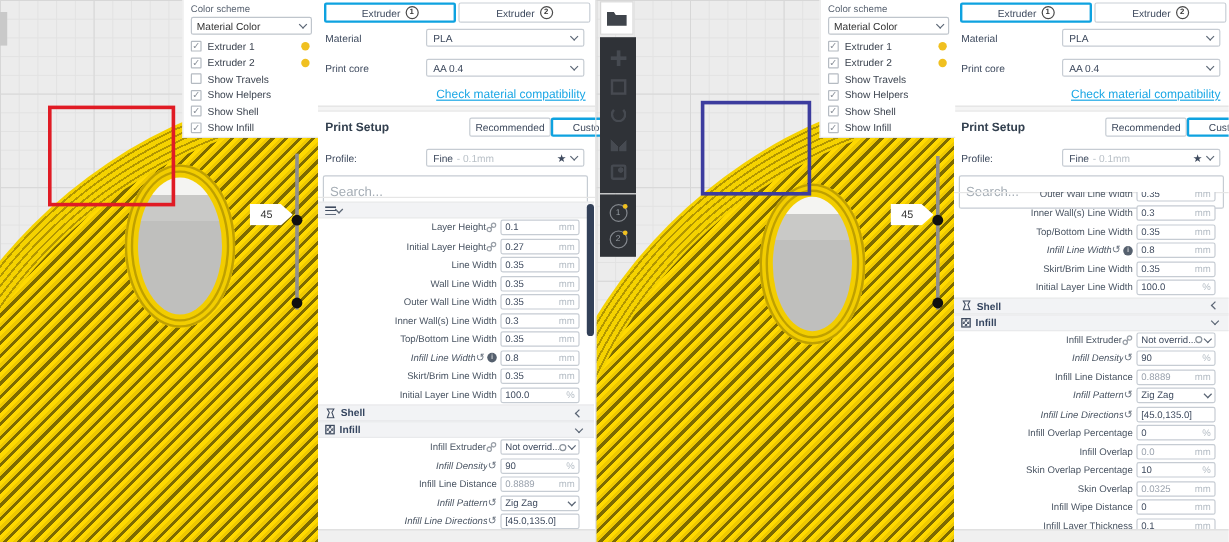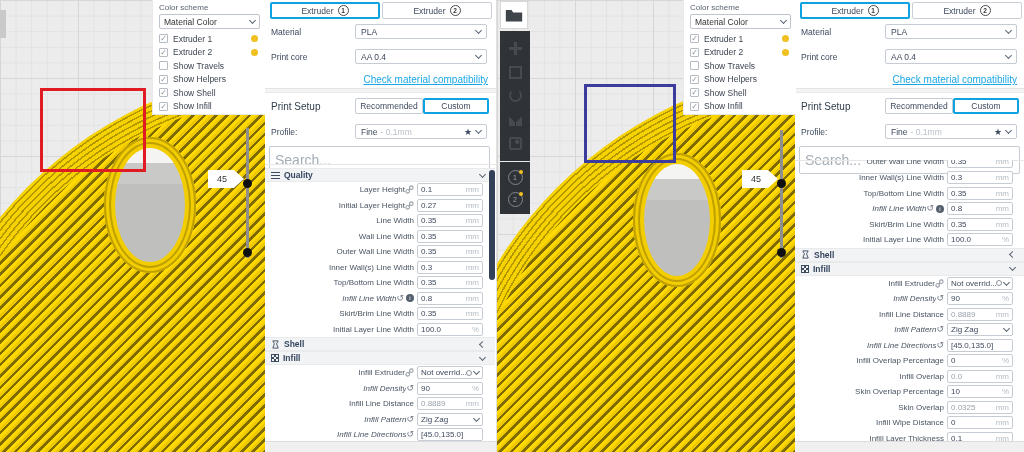--- a/index.html
+++ b/index.html
@@ -52,28 +52,28 @@
   .tab.active{border:2px solid #0ea2e0;}
   .num-circle{position:relative;width:11px;height:11px;border:1px solid #4a4a4a;border-radius:50%;
     font-size:6.5px;font-weight:bold;color:#333;display:flex;align-items:center;justify-content:center;background:#fff;}
   .num-dot{position:absolute;right:-2px;top:-2px;width:5px;height:5px;border-radius:50%;z-index:-1;}
   .frow-label{position:absolute;left:6px;font-size:8.5px;color:#3e4a5e;}
   .dd{position:absolute;left:90px;width:132px;height:15px;border:1px solid #c6ccd3;border-radius:2px;
     background:#fff;display:flex;align-items:center;padding:0 5px;font-size:8.5px;color:#3e4a5e;}
   .dd .grow{flex:1;}
   .link{position:absolute;right:8px;top:74px;font-size:10px;color:#1ba7e5;text-decoration:underline;cursor:pointer;}
   .sep{position:absolute;left:0;right:0;top:88px;height:5px;background:#f4f4f4;border-top:1px solid #e3e3e3;border-bottom:1px solid #e8e8e8;}
-  .ps-title{position:absolute;left:6px;top:101px;font-size:10px;font-weight:normal;color:#33404f;}
+  .ps-title{position:absolute;left:6px;top:101px;font-size:10px;font-weight:bold;color:#33404f;}
   .btn{position:absolute;top:98px;height:16px;background:#fff;border:1px solid #c6ccd3;border-radius:2px;
-    font-size:8.5px;color:#3e4a5e;display:flex;align-items:center;justify-content:center;}
+    font-size:8.5px;color:#3e4a5e;display:flex;align-items:center;justify-content:center;margin-left:36px;}
   .btn.active{border:2px solid #0ea2e0;}
   .profile-suffix{color:#b9c0c7;margin-left:3px;}
   .star{font-size:9px;color:#3e4a5e;margin-right:4px;}
   .search{position:absolute;left:4px;top:146px;width:221px;height:28px;border:1px solid #c6ccd3;border-radius:2px;
-    font-size:14px;color:#3e4a5e;padding:0 5px;outline:none;font-family:"Liberation Sans",sans-serif;}
+    font-size:11px;color:#3e4a5e;padding:0 5px;outline:none;font-family:"Liberation Sans",sans-serif;}
   .search::placeholder{color:#a5adb5;}
   .list-sep{position:absolute;left:0;right:0;top:164px;height:1px;background:#e6e6e6;}
 
   
   .rows{position:absolute;left:0;width:230px;}
   .srow{height:15.5px;overflow:hidden;}
   .srow.partial{height:10px;}
   .srow.partial .srow-in{margin-top:-6px;}
   .srow-in{display:flex;align-items:center;height:15.5px;padding-right:12px;}
   .srow-label{flex:1;font-size:8px;color:#4a5563;white-space:nowrap;overflow:hidden;text-align:right;}
@@ -214,21 +214,20 @@
       <span>Fine</span>
       <span class="profile-suffix grow">- 0.1mm</span>
       <span class="star">★</span>
       <span class="chev down"></span>
     </div>
     <input class="search" placeholder="Search..." style="">
     <div class="list-sep"></div>
     <div class="rows" style="top:168px;">
         <div class="shead">
           <span class="sec-ic quality"></span>
-          <span class="slabel">Quality</span>
           <span class="chev down"></span>
         </div>
         <div class="srow">
           <div class="srow-in" style="padding-left:2px">
             <span class="srow-label">Layer Height</span>
             <span class="row-ics">
               <svg width="9" height="9" viewBox="0 0 10 10">
                 <g fill="none" stroke="#9aa0a8" stroke-width="1.2">
                   <circle cx="3" cy="7" r="2"></circle>
                   <circle cx="7" cy="3" r="2"></circle>

